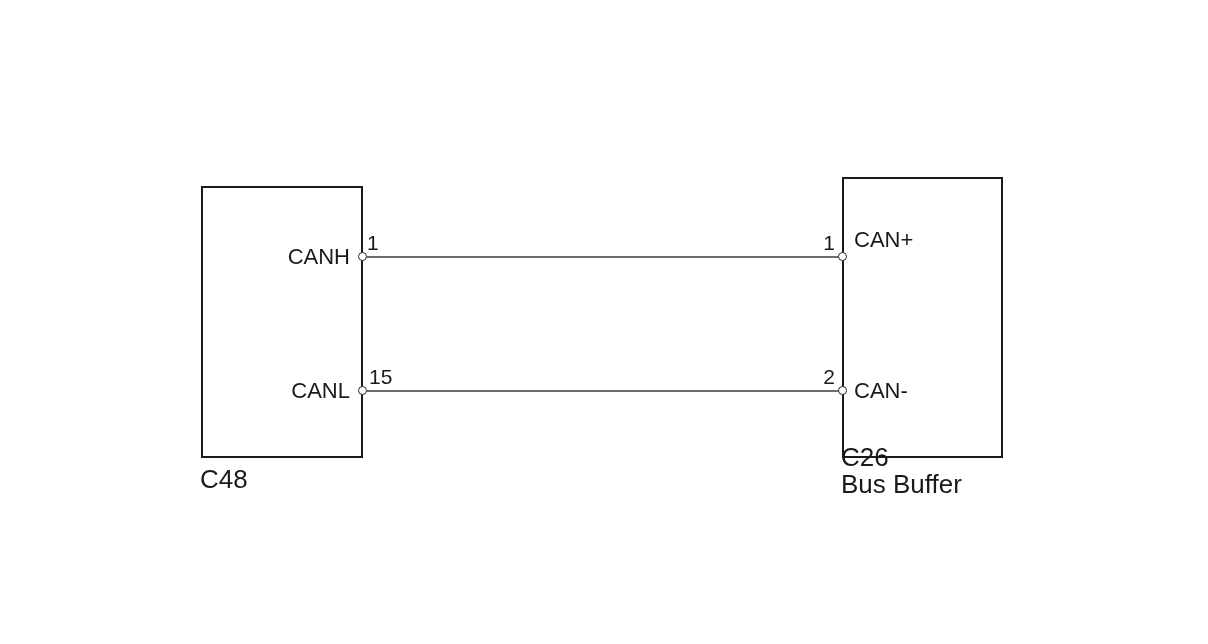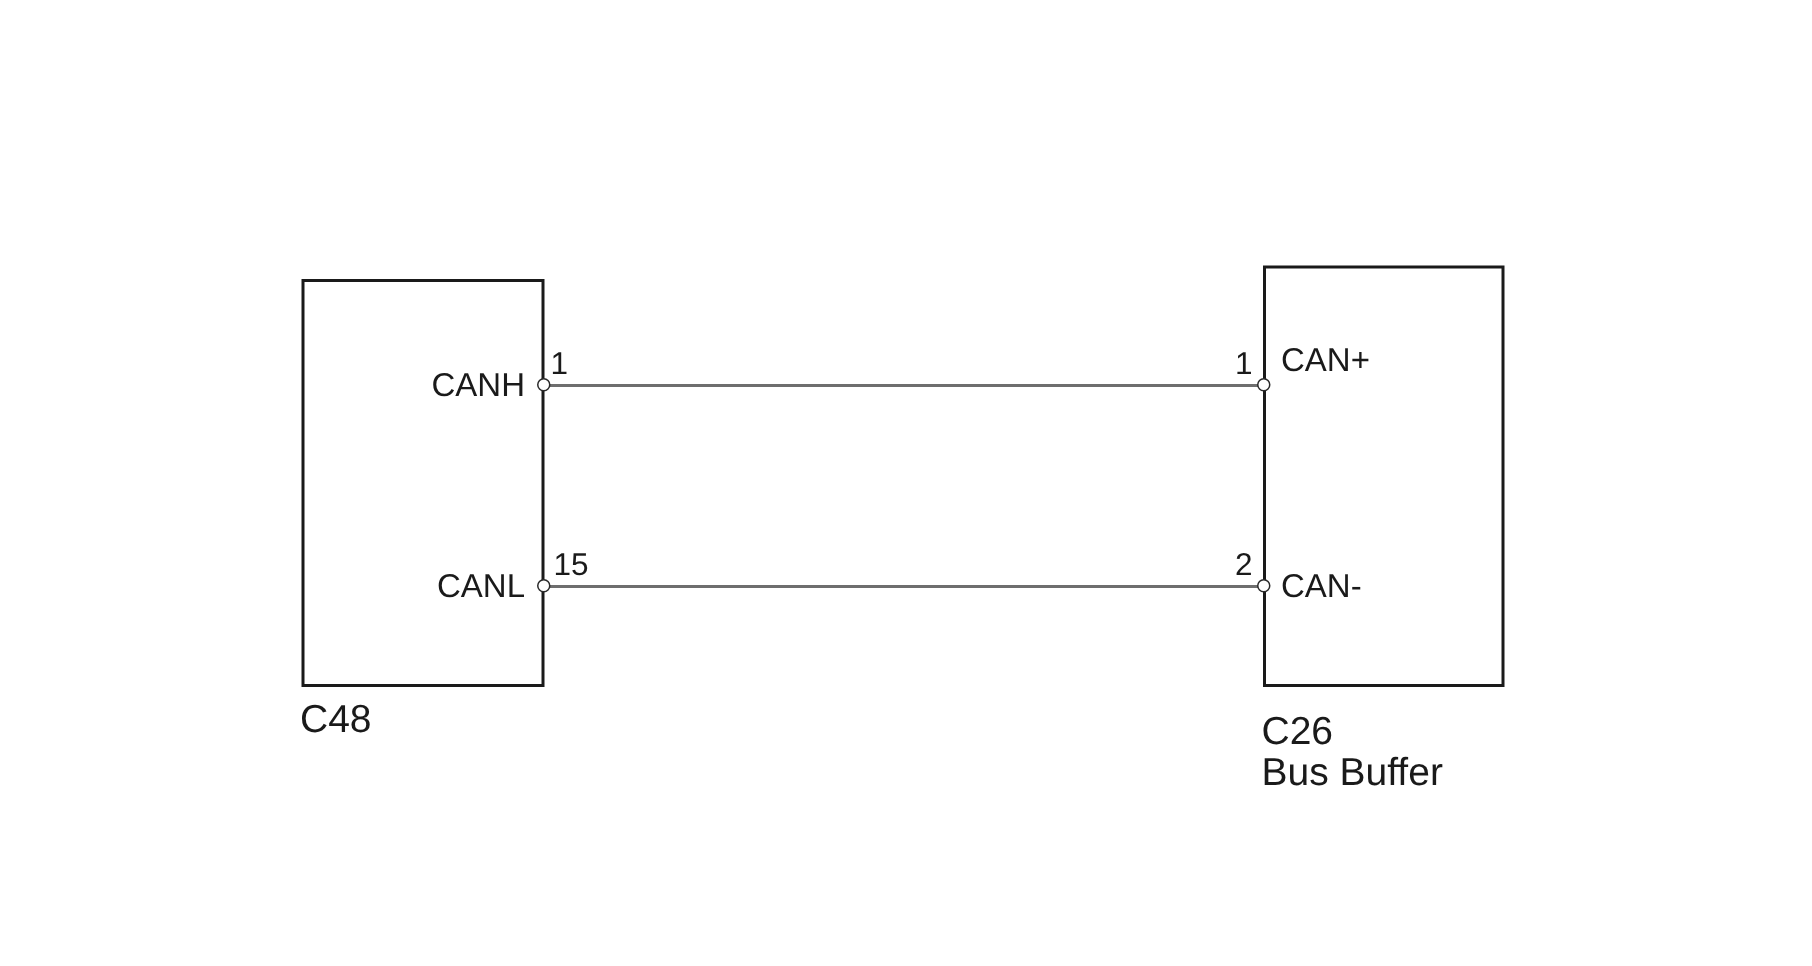--- a/index.html
+++ b/index.html
@@ -91,21 +91,21 @@
 
   
   .caption {
     position: absolute;
     font-size: 26px;
     color: #1a1a1a;
     line-height: 27px;
     white-space: nowrap;
   }
   #caption-left  { left: 200px; top: 466px; }
-  #caption-right { left: 841px; top: 474px; }
+  #caption-right { left: 841px; top: 444px; }
   .caption-line { display: block; }
 </style>
 </head>
 <body>
 
 <div id="canvas">
 
   <div class="conn-box" id="box-left"></div>
 
   <div class="conn-box" id="box-right"></div>

